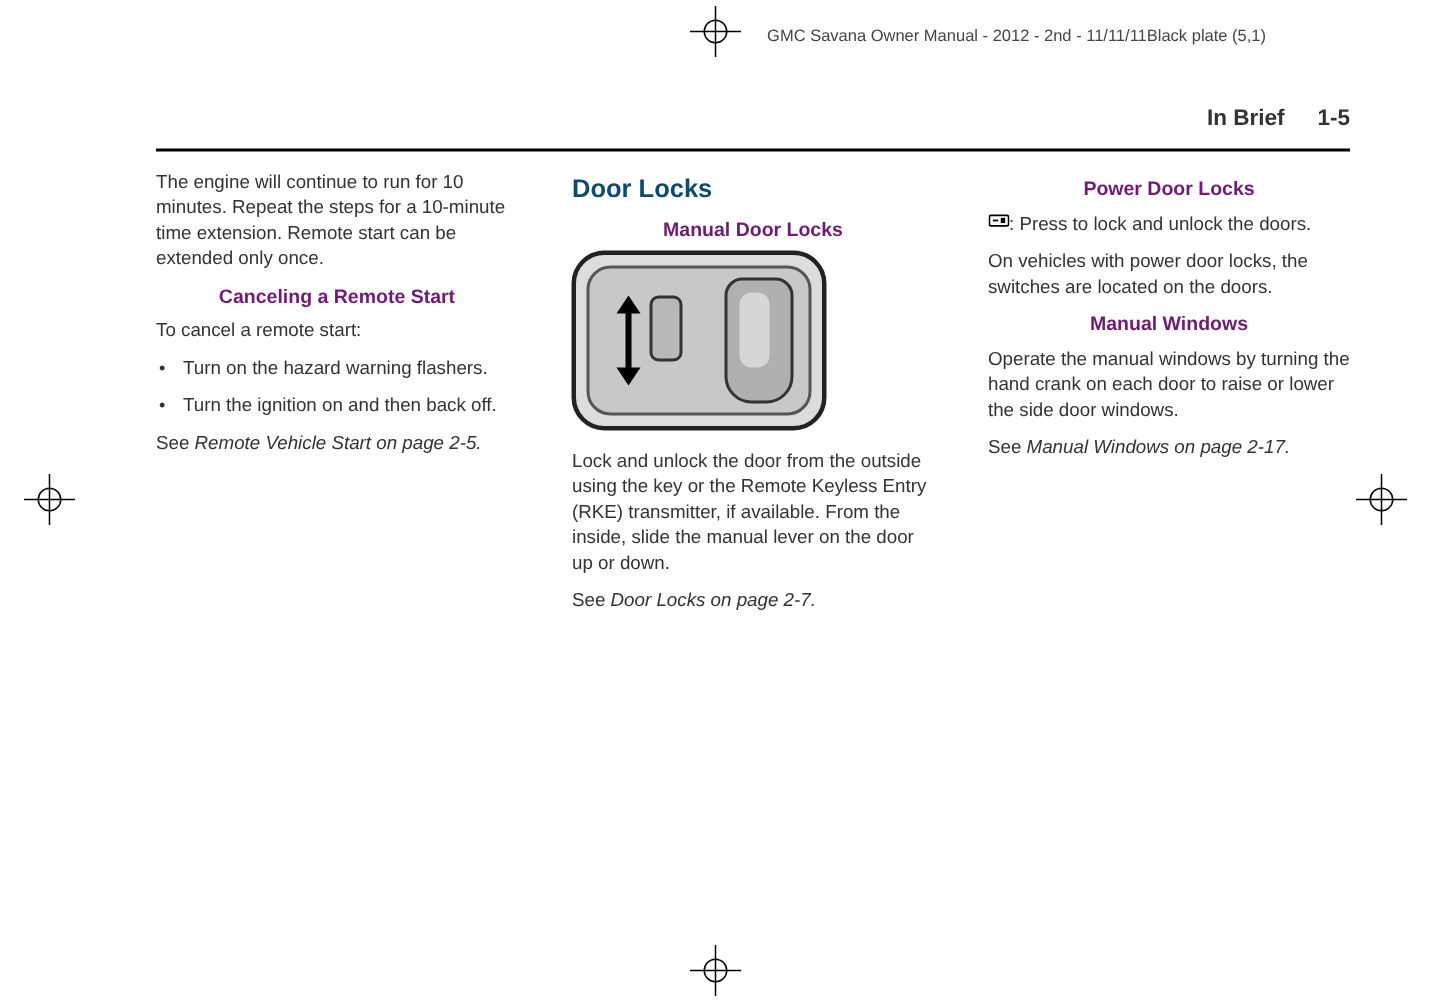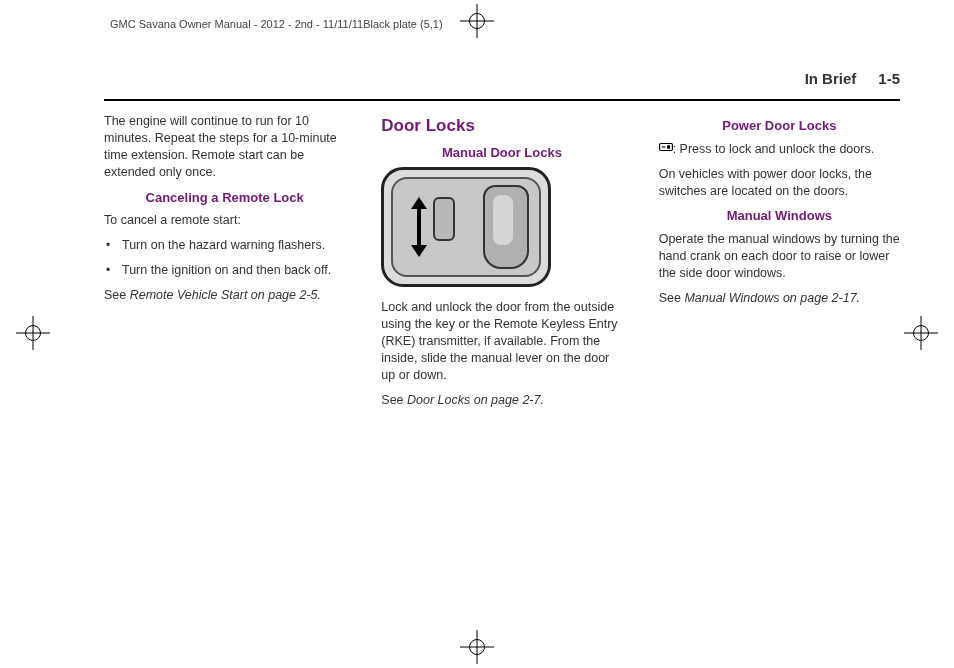--- a/index.html
+++ b/index.html
@@ -10,31 +10,31 @@
   .reg { position: absolute; width: 34px; height: 34px; }
   .reg::before, .reg::after { content: ""; position: absolute; background: #000; }
   .reg::before { left: 50%; top: 0; width: 1px; height: 100%; transform: translateX(-50%); }
   .reg::after  { top: 50%; left: 0; height: 1px; width: 100%; transform: translateY(-50%); }
   .reg .circ   { position: absolute; left: 50%; top: 50%; width: 16px; height: 16px; border: 1px solid #000; border-radius: 50%; transform: translate(-50%,-50%); }
   .reg-top    { top: 4px;  left: 460px; }
   .reg-left   { top: 316px; left: 16px; }
   .reg-right  { top: 316px; right: 16px; }
   .reg-bottom { bottom: 4px; left: 460px; }
 
-  .hdr { position: absolute; top: 18px; left: 0; right: 0; display: flex; justify-content: flex-start; padding: 0 110px; font-size: 11px; color: #444; }
+  .hdr { position: absolute; top: 18px; left: 0; right: 0; display: flex; justify-content: flex-end; padding: 0 110px; font-size: 11px; color: #444; }
 
   .content-frame { position: absolute; left: 104px; right: 54px; top: 70px; }
   .rule { border-top: 2px solid #000; margin: 6px 0 12px 0; }
   .running-head { text-align: right; font-weight: bold; font-size: 15px; padding-bottom: 6px; }
   .running-head .gap { display:inline-block; width:22px; }
 
   .cols { display: flex; gap: 36px; font-size: 12.5px; line-height: 1.35; color: #333; }
   .col { flex: 1 1 0; }
   p { margin-bottom: 8px; }
-  .h1 { font-size: 17px; font-weight: bold; margin: 2px 0 6px 0; color: #701a75; }
+  .h1 { font-size: 17px; font-weight: bold; margin: 2px 0 6px 0; color: #0c4a6e; }
   .h2 { font-size: 13px; font-weight: bold; margin: 4px 0 6px 0; color: #701a75; text-align: center; }
   .see { font-style: italic; }
   ul.bul { list-style: none; margin: 2px 0 8px 0; }
   ul.bul li { position: relative; padding-left: 18px; margin-bottom: 8px; }
   ul.bul li::before { content: "•"; position: absolute; left: 2px; top: 0; font-size: 12px; }
 
   .glyph { display:inline-block; vertical-align:middle; }
 
   
   .door-illus { width: 170px; height: 120px; margin: 6px 0 12px 0; position: relative; }
@@ -78,21 +78,21 @@
   <div class="content-frame">
     <div class="running-head">
       <span>In Brief</span><span class="gap"></span><span>1-5</span>
     </div>
     <div class="rule"></div>
 
     <div class="cols">
 
       <div class="col">
         <p>The engine will continue to run for 10 minutes. Repeat the steps for a 10-minute time extension. Remote start can be extended only once.</p>
-        <div class="h2">Canceling a Remote Lock</div>
+        <div class="h2">Canceling a Remote Start</div>
         <p>To cancel a remote start:</p>
         <ul class="bul">
           <li>Turn on the hazard warning flashers.</li>
           <li>Turn the ignition on and then back off.</li>
         </ul>
         <p>
           <span>See </span><span class="see">Remote Vehicle Start on page 2-5.</span>
         </p>
       </div>
 

